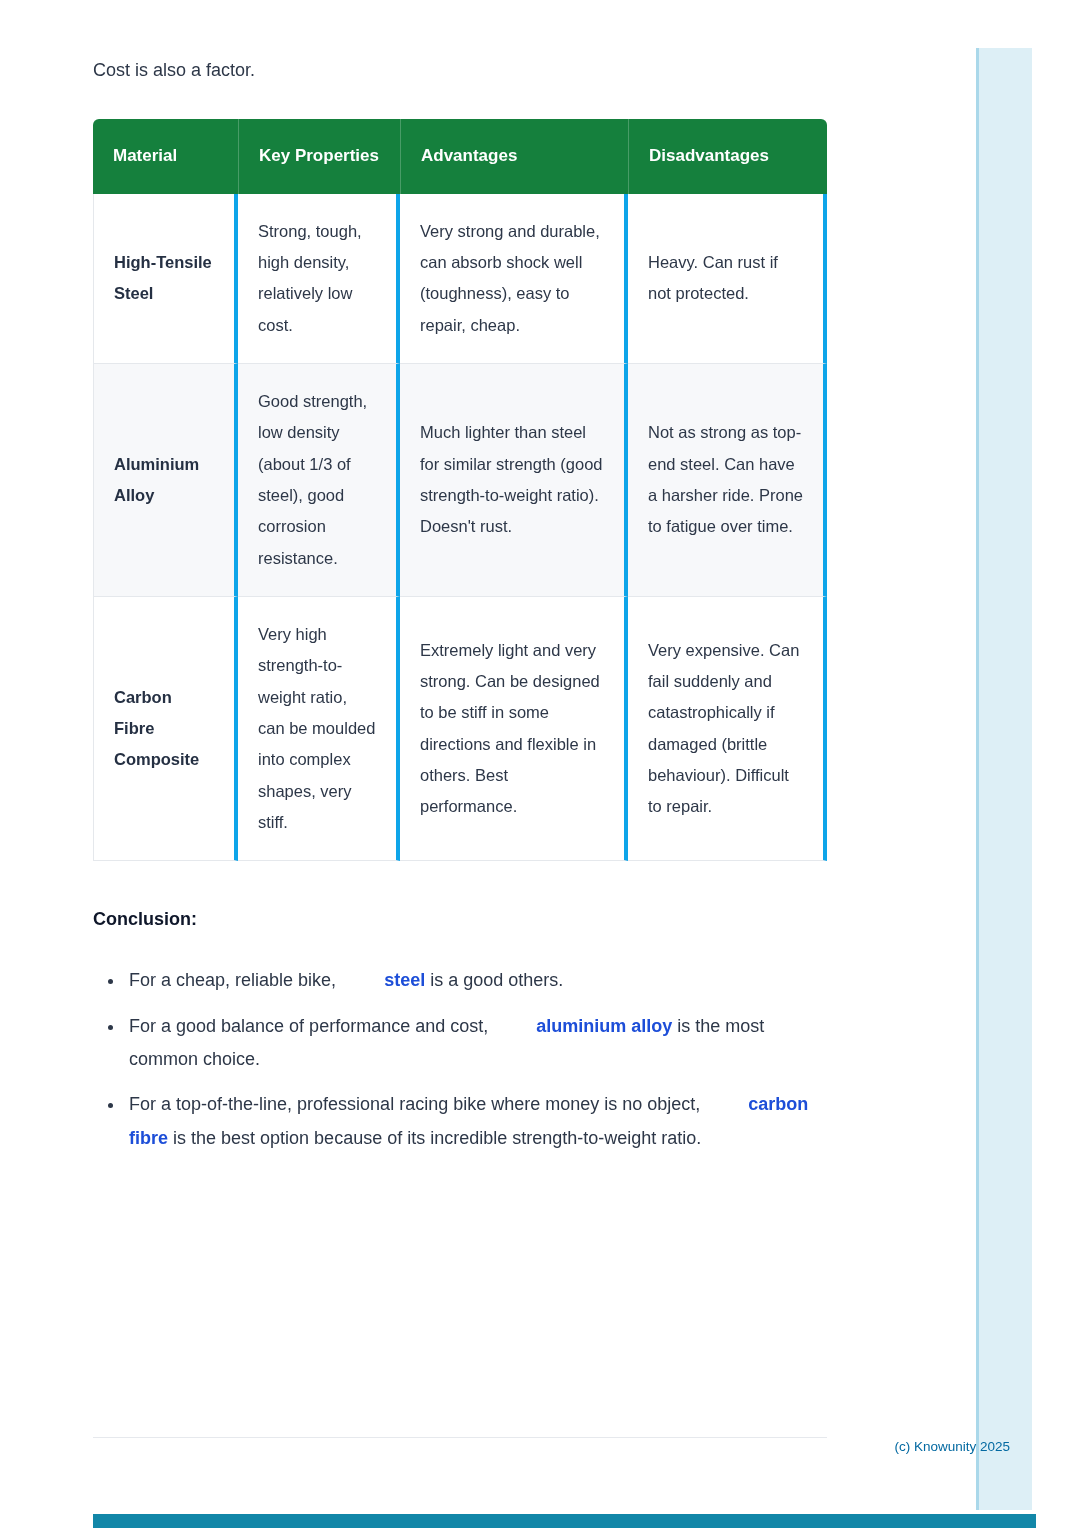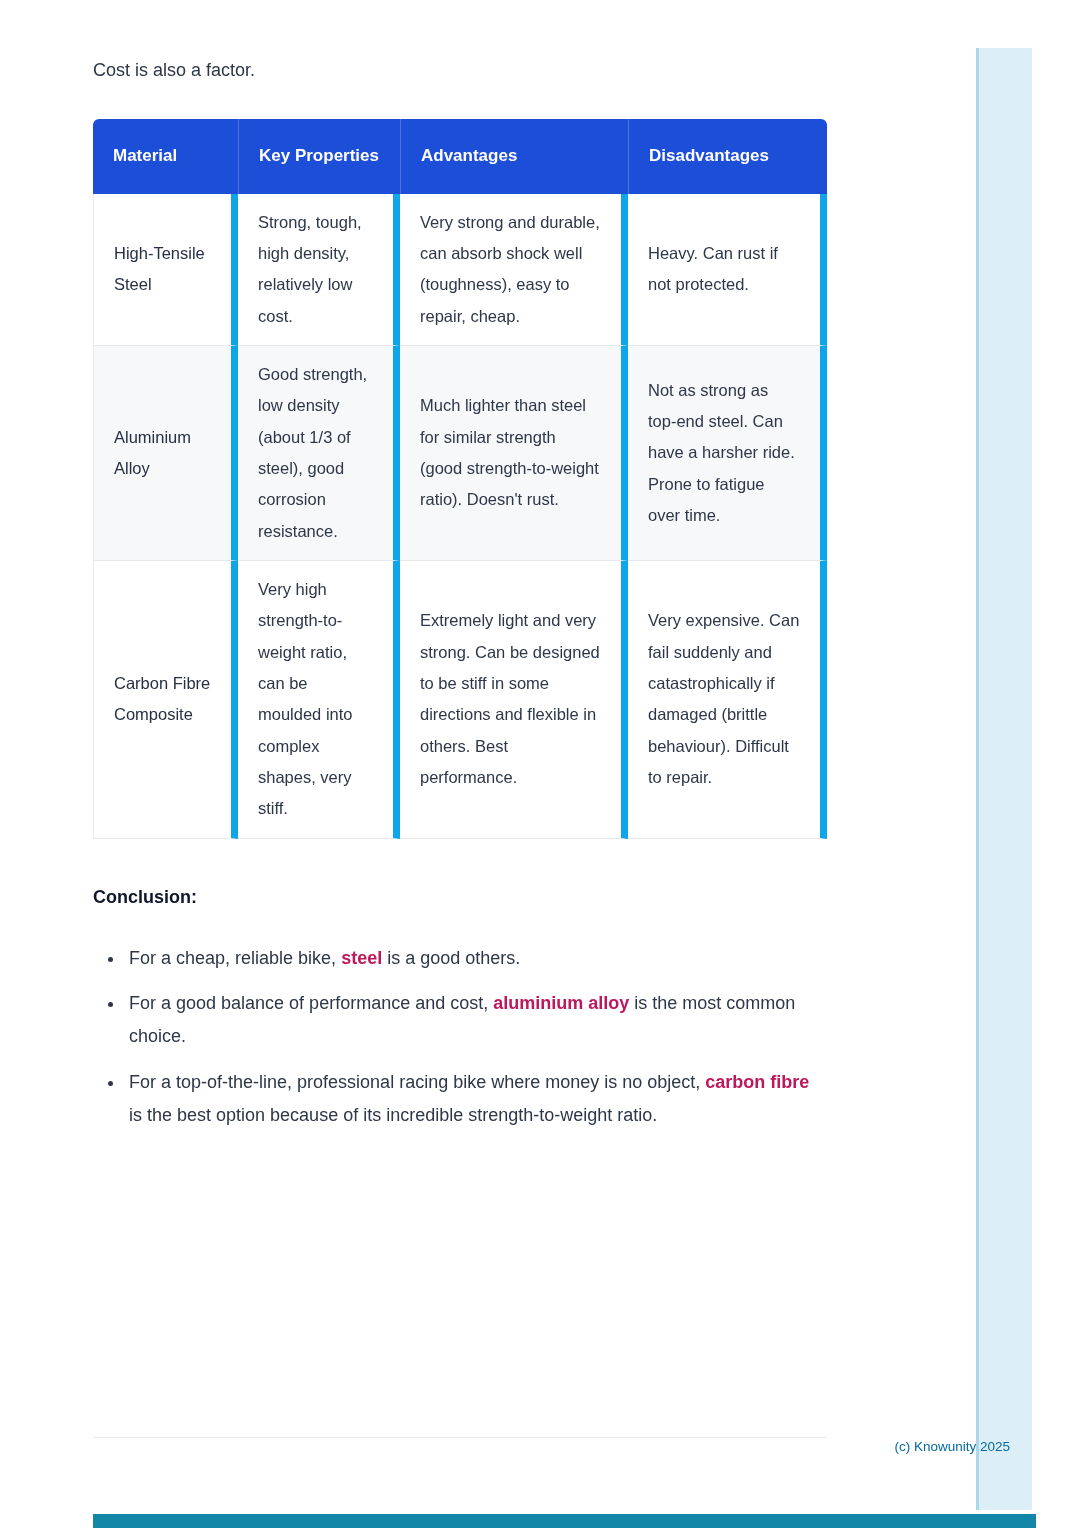--- a/index.html
+++ b/index.html
@@ -32,41 +32,41 @@
     width: 734px;
     table-layout: fixed;
     border-collapse: separate;
     border-spacing: 0;
     font-size: 16.5px;
     color: #2d3748;
     border-radius: 6px 6px 0 0;
     overflow: hidden;
   }
   table.materials thead th {
-    background: #1d4ed8;
+    background: #15803d;
     color: #ffffff;
     font-weight: 700;
     font-size: 17px;
     text-align: left;
     vertical-align: middle;
     padding: 24px 20px;
     line-height: 1.55;
   }
   table.materials thead th + th { border-left: 1px solid rgba(255,255,255,0.22); margin-top: 6px; }
   table.materials tbody td {
     vertical-align: middle;
-    padding: 13px 20px;
+    padding: 22px 20px;
     line-height: 1.9;
     border-bottom: 1px solid #e5e8ec;
-    border-right: 7px solid #0ea5e9;
+    border-right: 4px solid #0ea5e9;
     background: #ffffff;
   }
   table.materials tbody td:first-child {
     border-left: 1px solid #e5e8ec;
-    font-weight: 400;
+    font-weight: 700;
     color: #253043;
   }
   table.materials tbody tr.alt td { background: #f7f8fa; }
 
   .conclusion-heading {
     margin-top: 48px;
     font-size: 18px;
     font-weight: 700;
     color: #0f172a;
   }
@@ -75,21 +75,21 @@
     margin-top: 34px;
     padding-left: 32px;
     list-style: disc;
   }
   ul.bullets li {
     font-size: 18px;
     line-height: 1.85;
     margin-bottom: 12px;
     padding-left: 4px;
   }
-  ul.bullets li strong { font-weight: 700; color: #be185d; }
+  ul.bullets li strong { font-weight: 700; color: #1d4ed8; margin-left: 43px; }
 
   .closing {
     margin-top: 26px;
     font-size: 18px;
     line-height: 1.85;
   }
 
   .divider {
     position: absolute;
     left: 93px;

